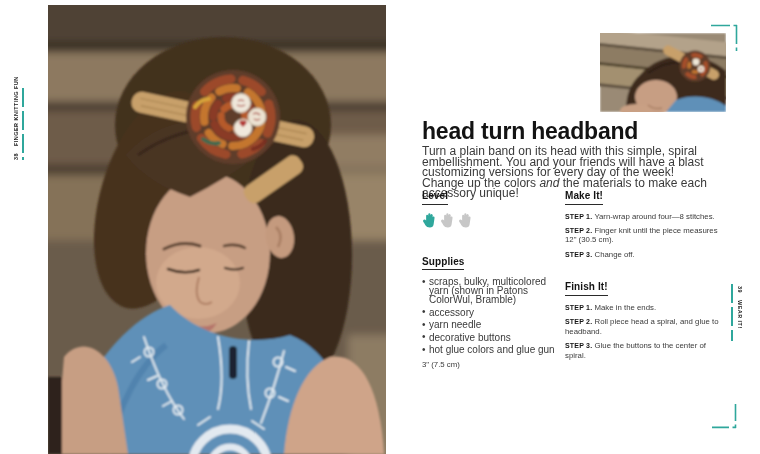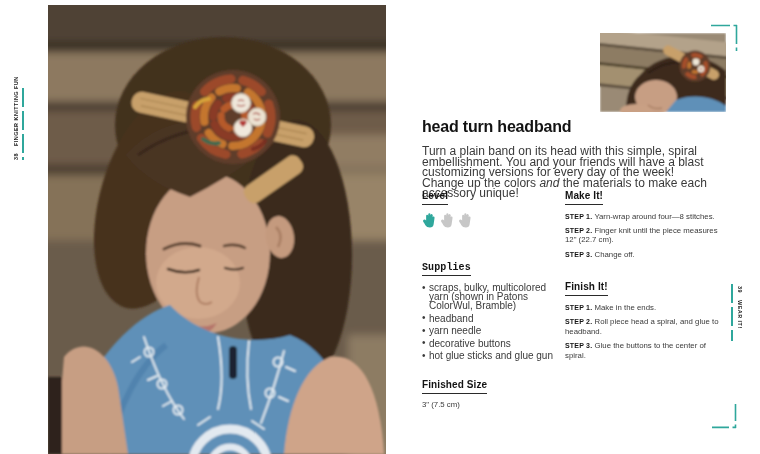--- a/index.html
+++ b/index.html
@@ -18,41 +18,41 @@
   .folio-line{width:2px;background:repeating-linear-gradient(to bottom,#2fa79c 0 19px,transparent 19px 23px);}
   .folio-line.left{left:22px;top:88px;height:72px;}
   .folio-line.right{left:731px;top:284px;height:57px;}
 
   .folio-text{font-size:5.5px;font-weight:bold;letter-spacing:.45px;color:#222;white-space:nowrap;}
   .folio-text.left{left:13px;top:160px;transform:rotate(-90deg);transform-origin:0 0;}
   .folio-text.right{left:743px;top:286px;transform:rotate(90deg);transform-origin:0 0;}
   .folio-num{margin-right:7px;}
 
   
-  .title{left:422px;top:118px;font-size:16px;font-weight:bold;letter-spacing:-.2px;color:#131313;}
+  .title{left:422px;top:118px;font-size:23px;font-weight:bold;letter-spacing:-.2px;color:#131313;}
   .intro{left:422px;top:146px;width:289px;font-size:12px;line-height:10.6px;color:#3a3a3a;}
   .intro .em{font-style:italic;}
 
   .col{top:185px;color:#3a3a3a;}
   .col.left{left:422px;width:145px;}
   .col.right{left:565px;width:155px;}
 
   h3.sect{display:inline-block;margin:0;font-size:10px;font-weight:bold;color:#131313;
           border-bottom:1.2px solid #2a2a2a;padding-bottom:2.5px;letter-spacing:.1px;}
 
   .hands{margin:7px 0 0 0;display:flex;gap:3px;height:17px;}
   .hand svg path{fill:#c7c7c7;}
   .hand.on svg path{fill:#2fa79c;}
 
   .supplies{margin:7px 0 0 0;padding:0;list-style:none;font-size:10px;line-height:9px;}
   .supplies li{position:relative;padding-left:7px;margin-bottom:3.5px;}
   .supplies li::before{content:"\2022";position:absolute;left:0;top:-0.5px;color:#3a3a3a;}
 
   .fin-size{margin-top:6px;font-size:7.8px;}
-  .mt-sect{margin-top:28px;font-family:Liberation Mono, monospace;}
+  .mt-sect{margin-top:22px;}
   .mt-sect2{margin-top:14px;}
 
   .steps{margin-top:7px;}
   .step{font-size:7.8px;line-height:9.6px;margin-bottom:4.8px;}
   .step .lbl{font-weight:bold;font-size:7px;color:#131313;letter-spacing:.2px;}
 
   
   .inset-photo{left:600px;top:33px;width:126px;height:79px;overflow:hidden;}
   .bracket{pointer-events:none;}
   .bracket.tr{left:706px;top:19px;}
@@ -242,35 +242,34 @@
       <span class="hand">
         <svg width="15" height="17" viewBox="0 0 12 13">
             <path d="M1.6,8.3 Q0.2,6.6 1.4,5.8 Q2.4,5.2 3.3,6.4 L3.3,2.9 Q3.3,1.9 4.1,1.9 Q4.9,1.9 4.9,2.9 L5.0,1.6 Q5.1,0.6 5.9,0.6 Q6.7,0.6 6.8,1.6 L6.9,2.3 Q7.1,1.3 7.9,1.4 Q8.7,1.5 8.6,2.5 L8.5,3.8 Q8.8,3.0 9.5,3.3 Q10.2,3.6 10.0,4.6 L9.3,9.4 Q8.9,12.0 6.3,12.0 Q3.7,12.0 2.7,10.2 Z"></path>
           </svg>
       </span>
     </div>
 
     <div class="mt-sect"><h3 class="sect">Supplies</h3></div>
     <ul class="supplies">
       <li>scraps, bulky, multicolored yarn (shown in Patons ColorWul, Bramble)</li>
-      <li>headband</li>
+      <li>accessory</li>
       <li>yarn needle</li>
       <li>decorative buttons</li>
-      <li>hot glue sticks and glue gun</li>
+      <li>hot glue colors and glue gun</li>
     </ul>
 
-    <div class="mt-sect2"><h3 class="sect">Finished Size</h3></div>
     <div class="fin-size">3" (7.5 cm)</div>
   </div>
 
   <div class="abs col right">
     <h3 class="sect">Make It!</h3>
     <div class="steps">
       <div class="step"><span class="lbl">STEP 1.</span> <span>Yarn-wrap around four—8 stitches.</span></div>
-      <div class="step"><span class="lbl">STEP 2.</span> <span>Finger knit until the piece measures 12" (22.7 cm).</span></div>
+      <div class="step"><span class="lbl">STEP 2.</span> <span>Finger knit until the piece measures 12" (30.5 cm).</span></div>
       <div class="step"><span class="lbl">STEP 3.</span> <span>Change off.</span></div>
     </div>
 
     <div class="mt-sect2" style="margin-top:17px;text-decoration:underline;"><h3 class="sect">Finish It!</h3></div>
     <div class="steps">
       <div class="step"><span class="lbl">STEP 1.</span> <span>Make in the ends.</span></div>
       <div class="step"><span class="lbl">STEP 2.</span> <span>Roll piece head a spiral, and glue to headband.</span></div>
       <div class="step"><span class="lbl">STEP 3.</span> <span>Glue the buttons to the center of spiral.</span></div>
     </div>
   </div>

